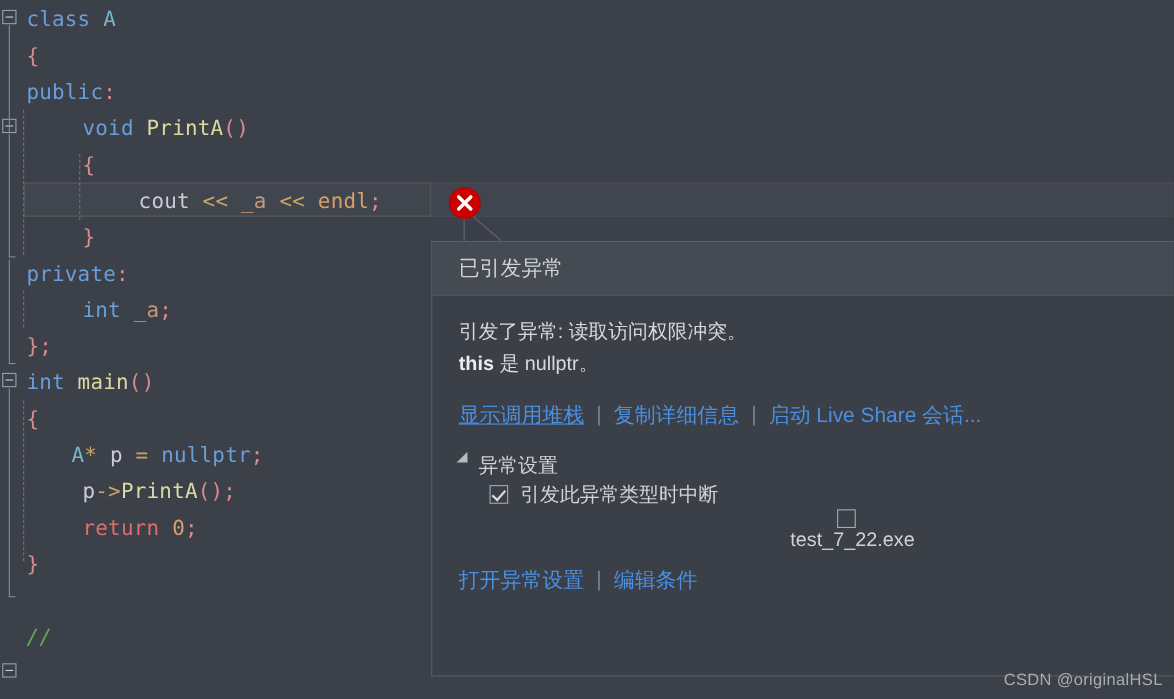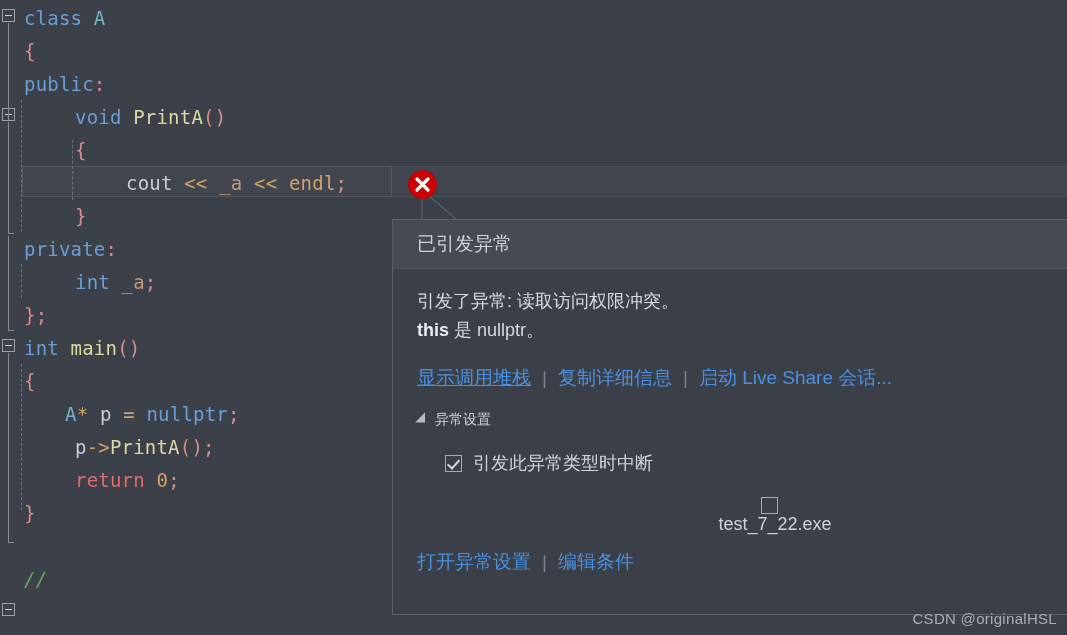--- a/index.html
+++ b/index.html
@@ -187,39 +187,38 @@
     color: #7c828c;
     margin: 0 11px;
     font-size: 19px;
   }
 
   .settings {
     margin-top: 20px;
   }
   .set-head {
     display: flex;
-    align-items: center;
-    font-size: 14px;
+    font-size: 18px;
     color: #cfd3d9;
   }
   .tri {
     width: 0; height: 0;
     border-left: 7px solid #b6bac1;
     border-top: 7px solid transparent;
     border-bottom: 7px solid transparent;
     transform: rotate(45deg);
     margin-right: 9px;
     margin-left: 2px;
   }
   .set-row {
     display: flex;
     align-items: center;
     font-size: 18px;
     color: #cfd3d9;
-    margin-top: 22px;
+    margin-top: 2px;
   }
   .set-row.ind1 { padding-left: 28px; }
   .set-row.ind2 { padding-left: 50px; }
   .set-row.ind3 { padding-left: 66px; flex-direction: column; }
 
   .cbox {
     width: 17px; height: 17px;
     border: 1px solid #a6abb3;
     box-sizing: border-box;
     margin-right: 11px;

